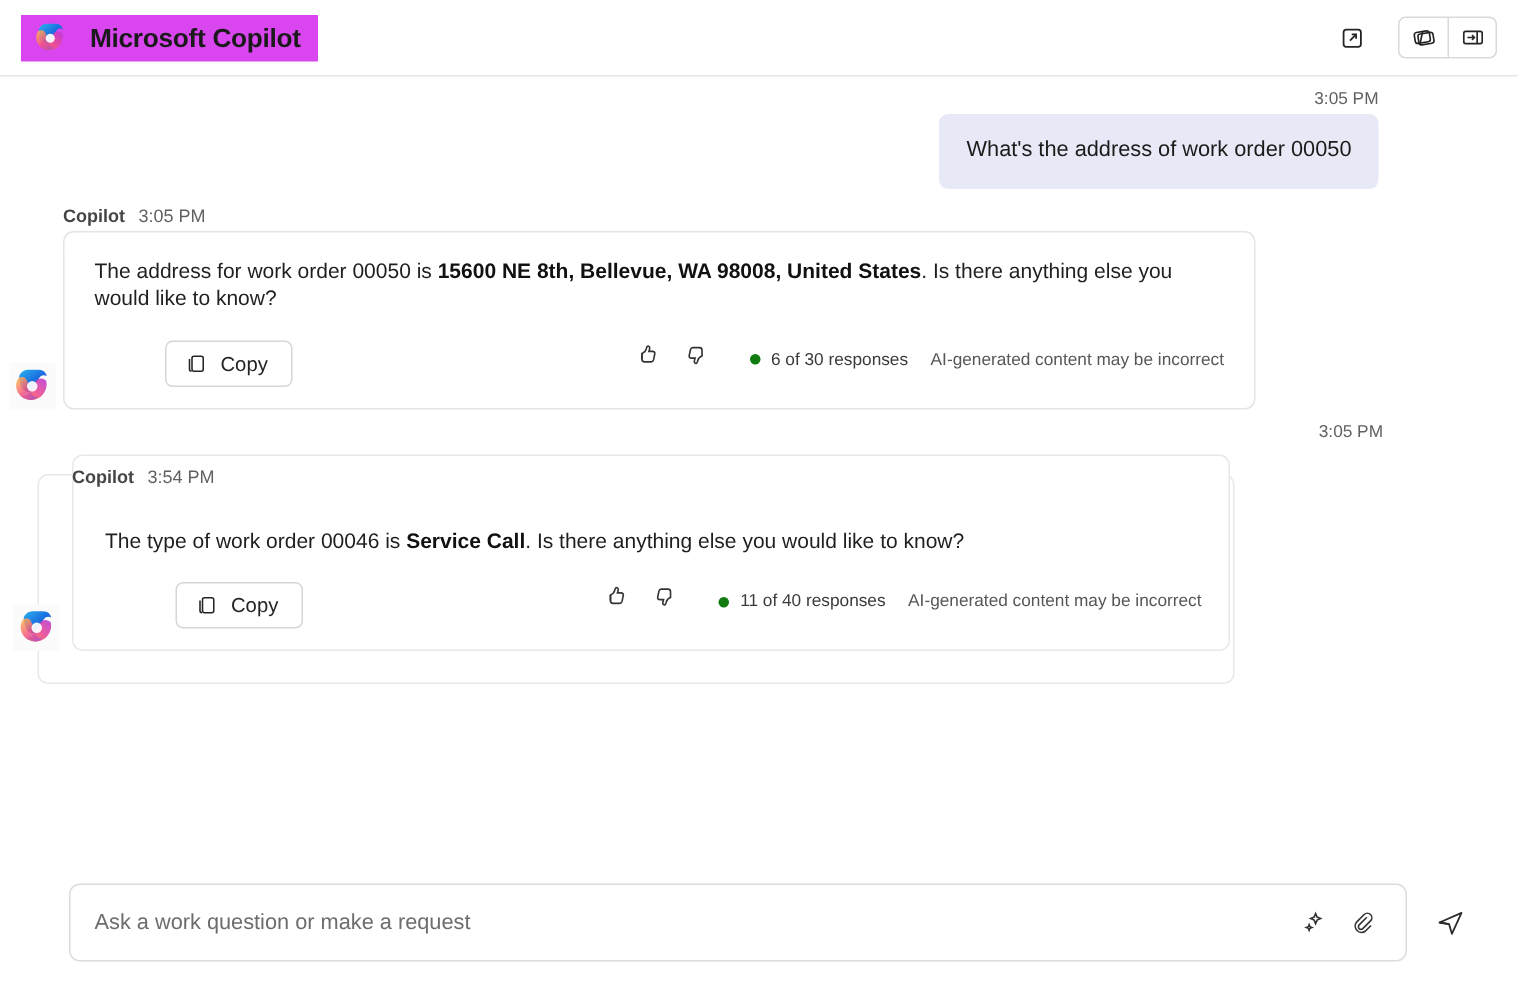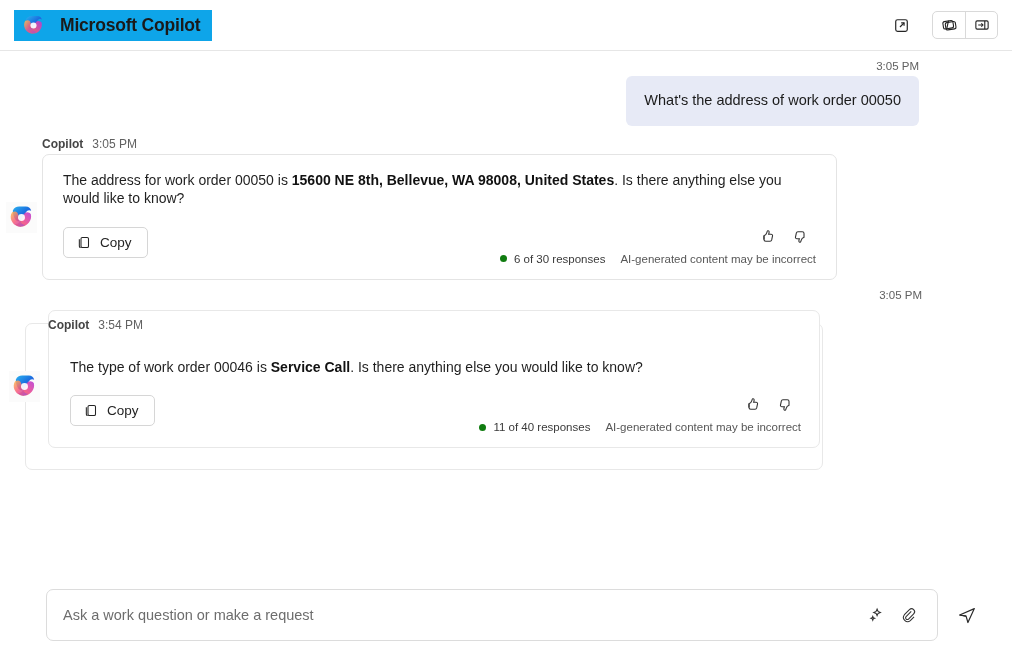--- a/index.html
+++ b/index.html
@@ -20,21 +20,21 @@
     border-bottom: 1px solid #e6e6e6;
     display: flex;
     align-items: center;
     padding: 0 14px 0 14px;
   }
   .brand {
     display: flex;
     align-items: center;
     gap: 13px;
     padding: 2px 12px 2px 6px;
-    background: #0ea5e9;
+    background: #d946ef;
   }
   .brand-logo { width: 27px; height: 27px; display: block; }
   .brand-title {
     font-size: 17.5px;
     font-weight: bold;
     color: #1a1a1a;
     letter-spacing: -0.2px;
     white-space: nowrap;
   }
   .header-actions {
@@ -103,21 +103,21 @@
     color: #5d5d5d;
     padding-left: 42px;
     padding-top: 7px;
     padding-bottom: 3px;
     display: flex;
     gap: 9px;
     align-items: baseline;
   }
   .bot-name { color: #454545; font-weight: bold; }
   .bot-time { color: #616161; }
-  .bot-row { display: flex; align-items: center; }
+  .bot-row { display: flex; align-items: flex-end; }
   .bot-avatar {
     width: 31px; height: 31px;
     flex: 0 0 31px;
     margin-left: 6px;
     margin-top: 2px;
     position: relative;
     z-index: 3;
     background: #fbfbfb;
   }
   .bot-avatar svg { display: block; width: 31px; height: 31px; }
@@ -149,26 +149,27 @@
     align-items: center;
     gap: 9px;
     border: 1px solid #d6d6d6;
     border-radius: 5px;
     background: #fff;
     padding: 7px 15px 7px 12px;
     font-size: 13.5px;
     color: #242424;
     cursor: pointer;
     font-family: "Liberation Sans", sans-serif;
+    margin-left: 47px;
   }
   .foot-right {
     margin-left: auto;
     display: flex;
-    flex-direction: column;
     align-items: flex-end;
+    gap: 20px;
   }
   .thumbs {
     display: flex;
     gap: 14px;
     padding-right: 6px;
   }
   .thumb-btn {
     background: none; border: none; cursor: pointer;
     padding: 0; color: #333; line-height: 0;
   }

